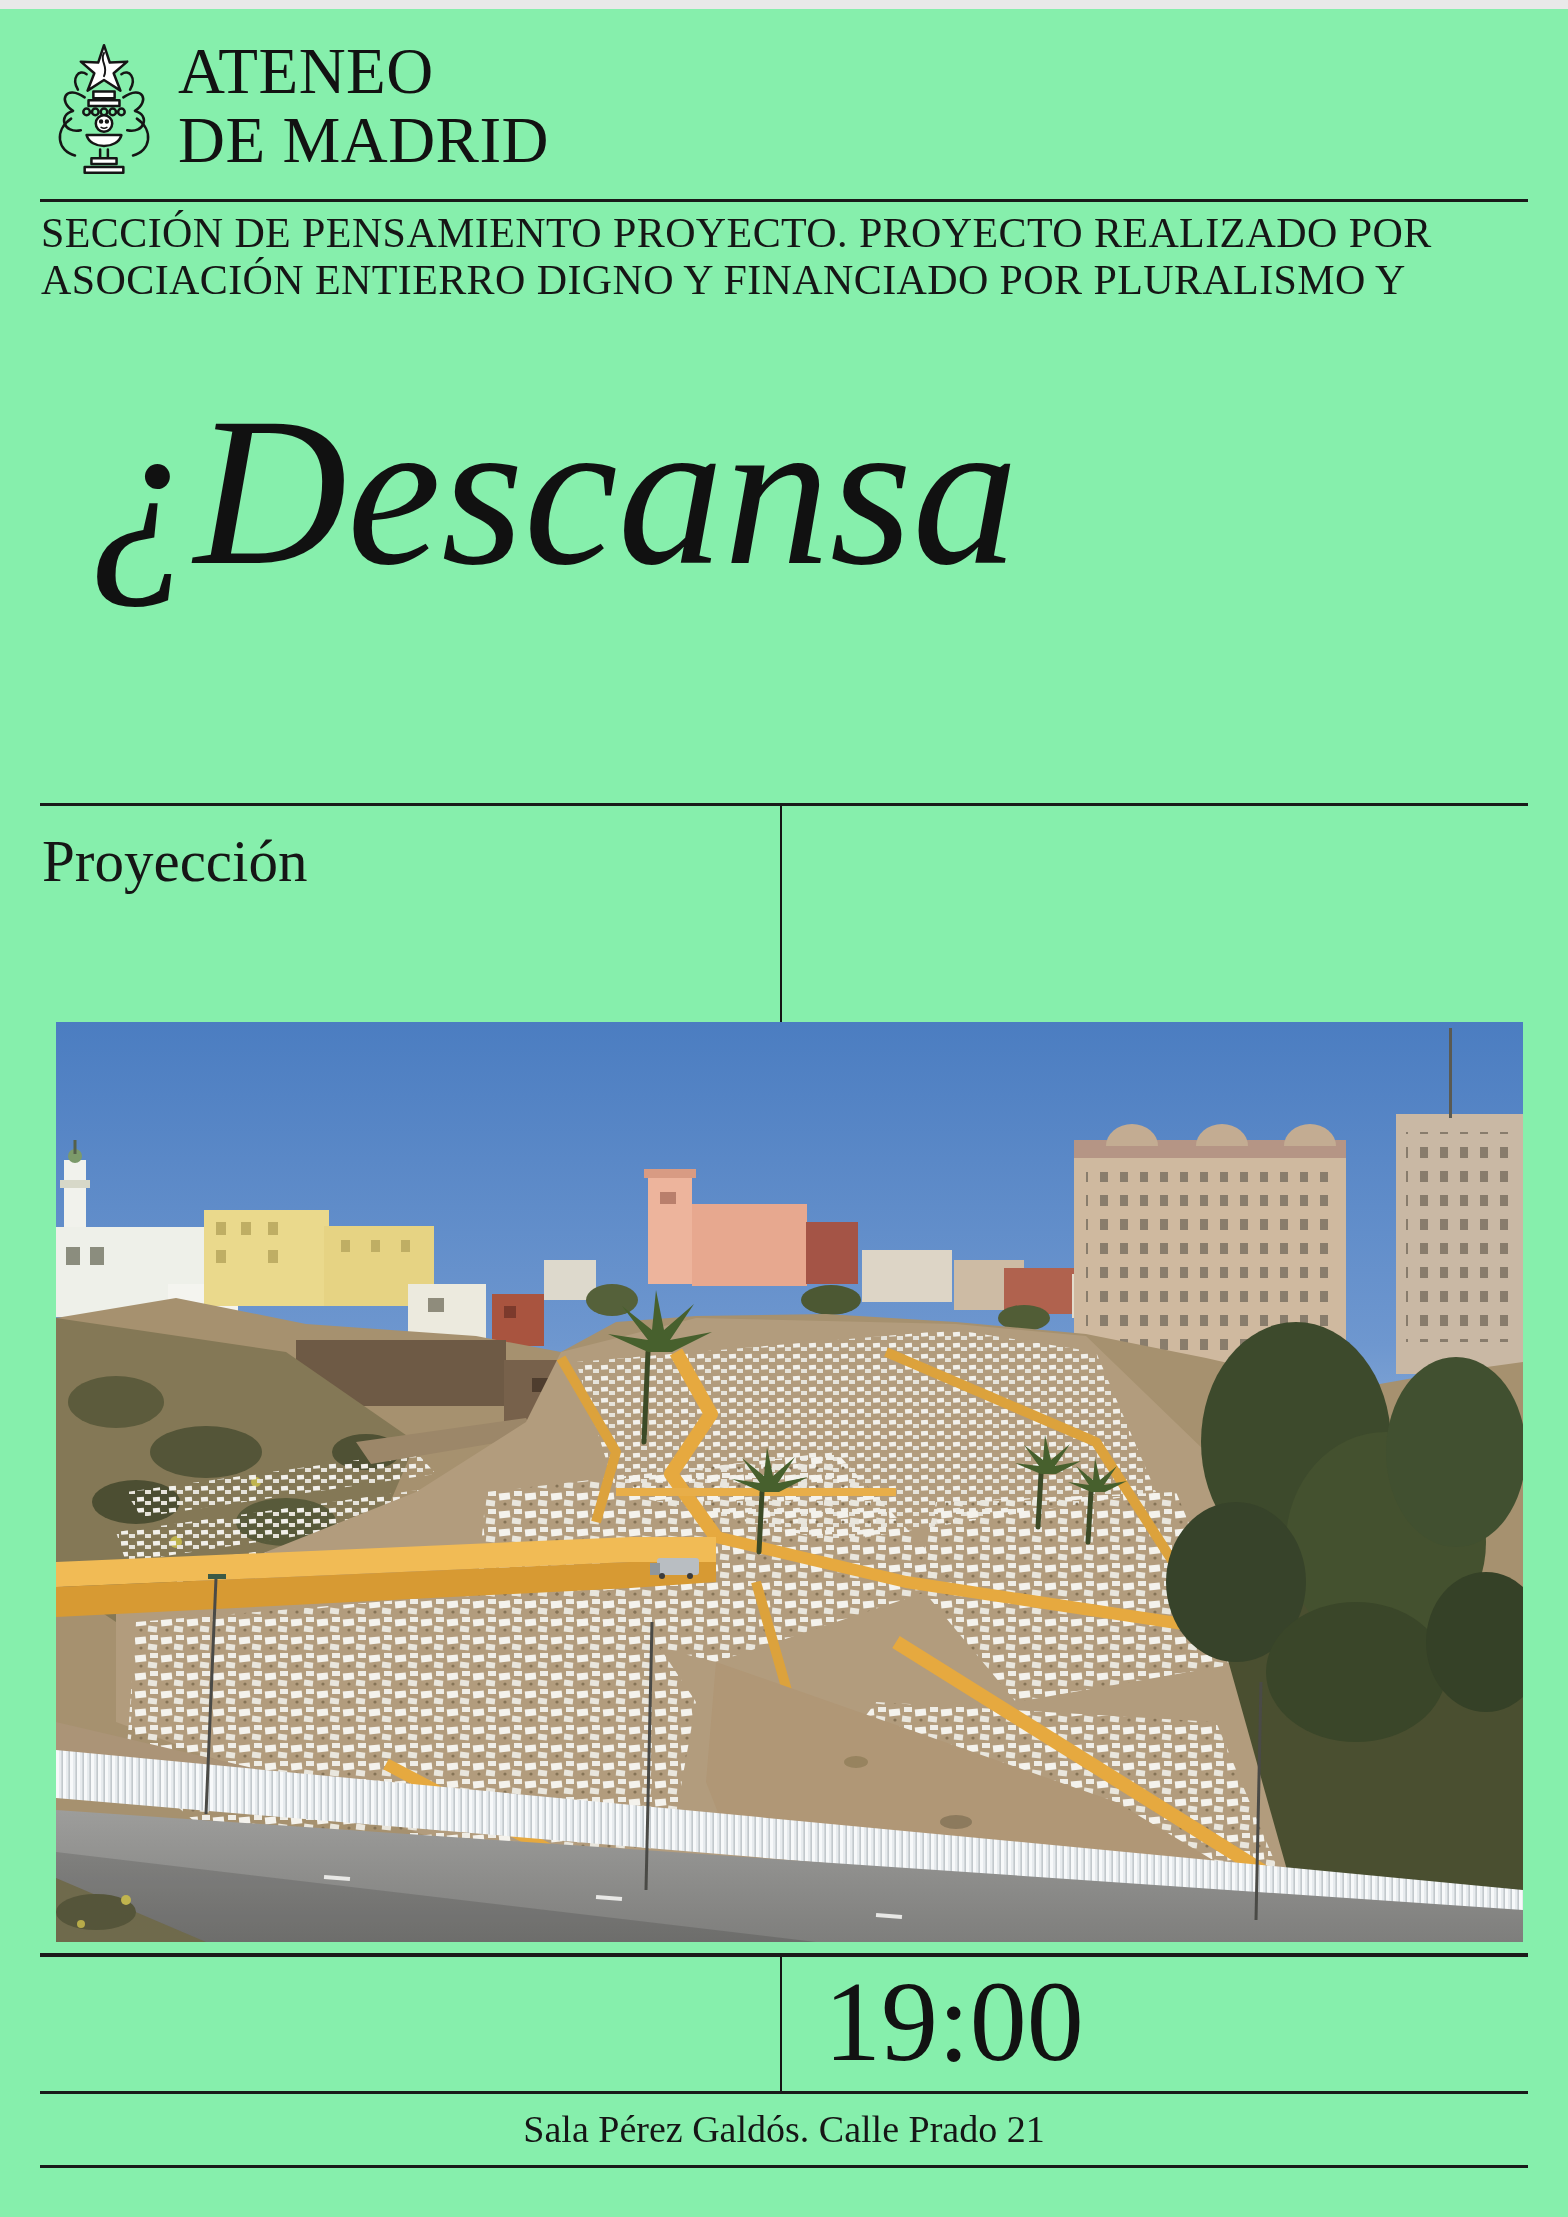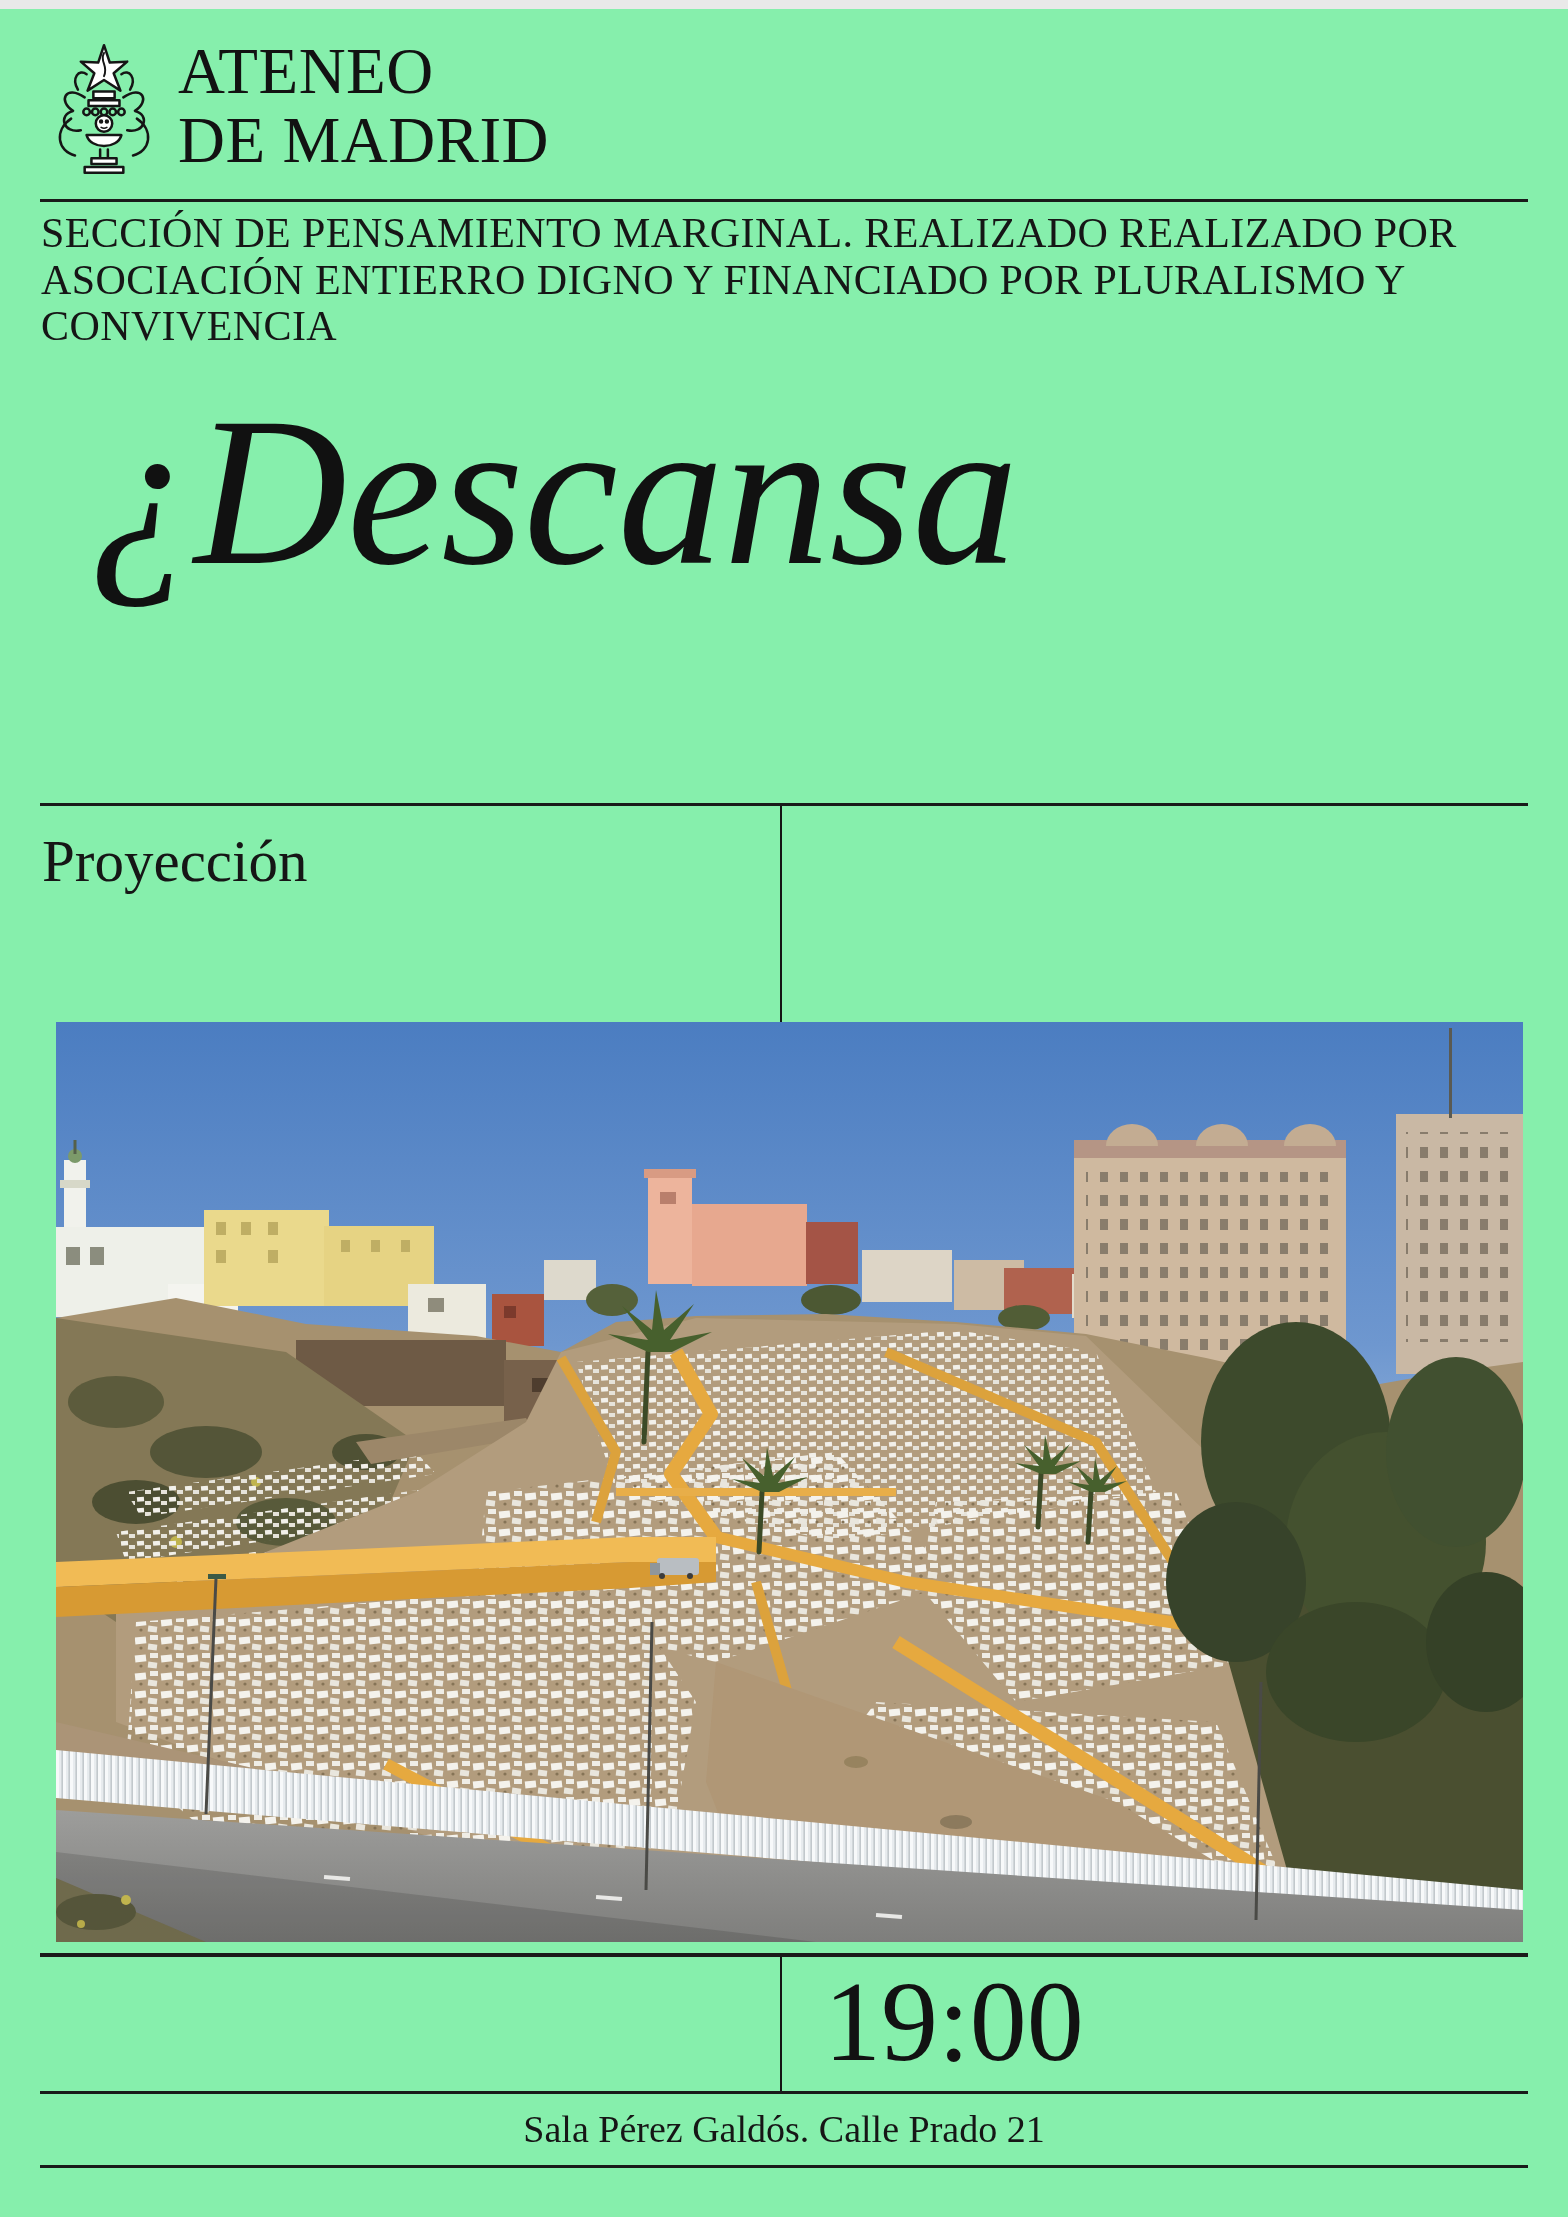--- a/index.html
+++ b/index.html
@@ -103,23 +103,22 @@
   </svg>
 
   <div class="wordmark">
     <div>ATENEO</div>
     <div>DE MADRID</div>
   </div>
 
   <div class="rule" id="ruleA"></div>
 
   <div class="intro">
-    <span>SECCIÓN DE PENSAMIENTO MARGINAL. REALIZADO REALIZADO POR</span>
+    <span>SECCIÓN DE PENSAMIENTO PROYECTO. PROYECTO REALIZADO POR</span>
     <span>ASOCIACIÓN ENTIERRO DIGNO Y FINANCIADO POR PLURALISMO Y</span>
-    <span>CONVIVENCIA</span>
   </div>
 
   <div class="title-line" id="title1">¿Descansa</div>
 
   <div class="rule" id="ruleB"></div>
 
   <div class="projection">
     <span>Proyección</span>
   </div>
   <div class="vdiv" id="vdiv1"></div>

